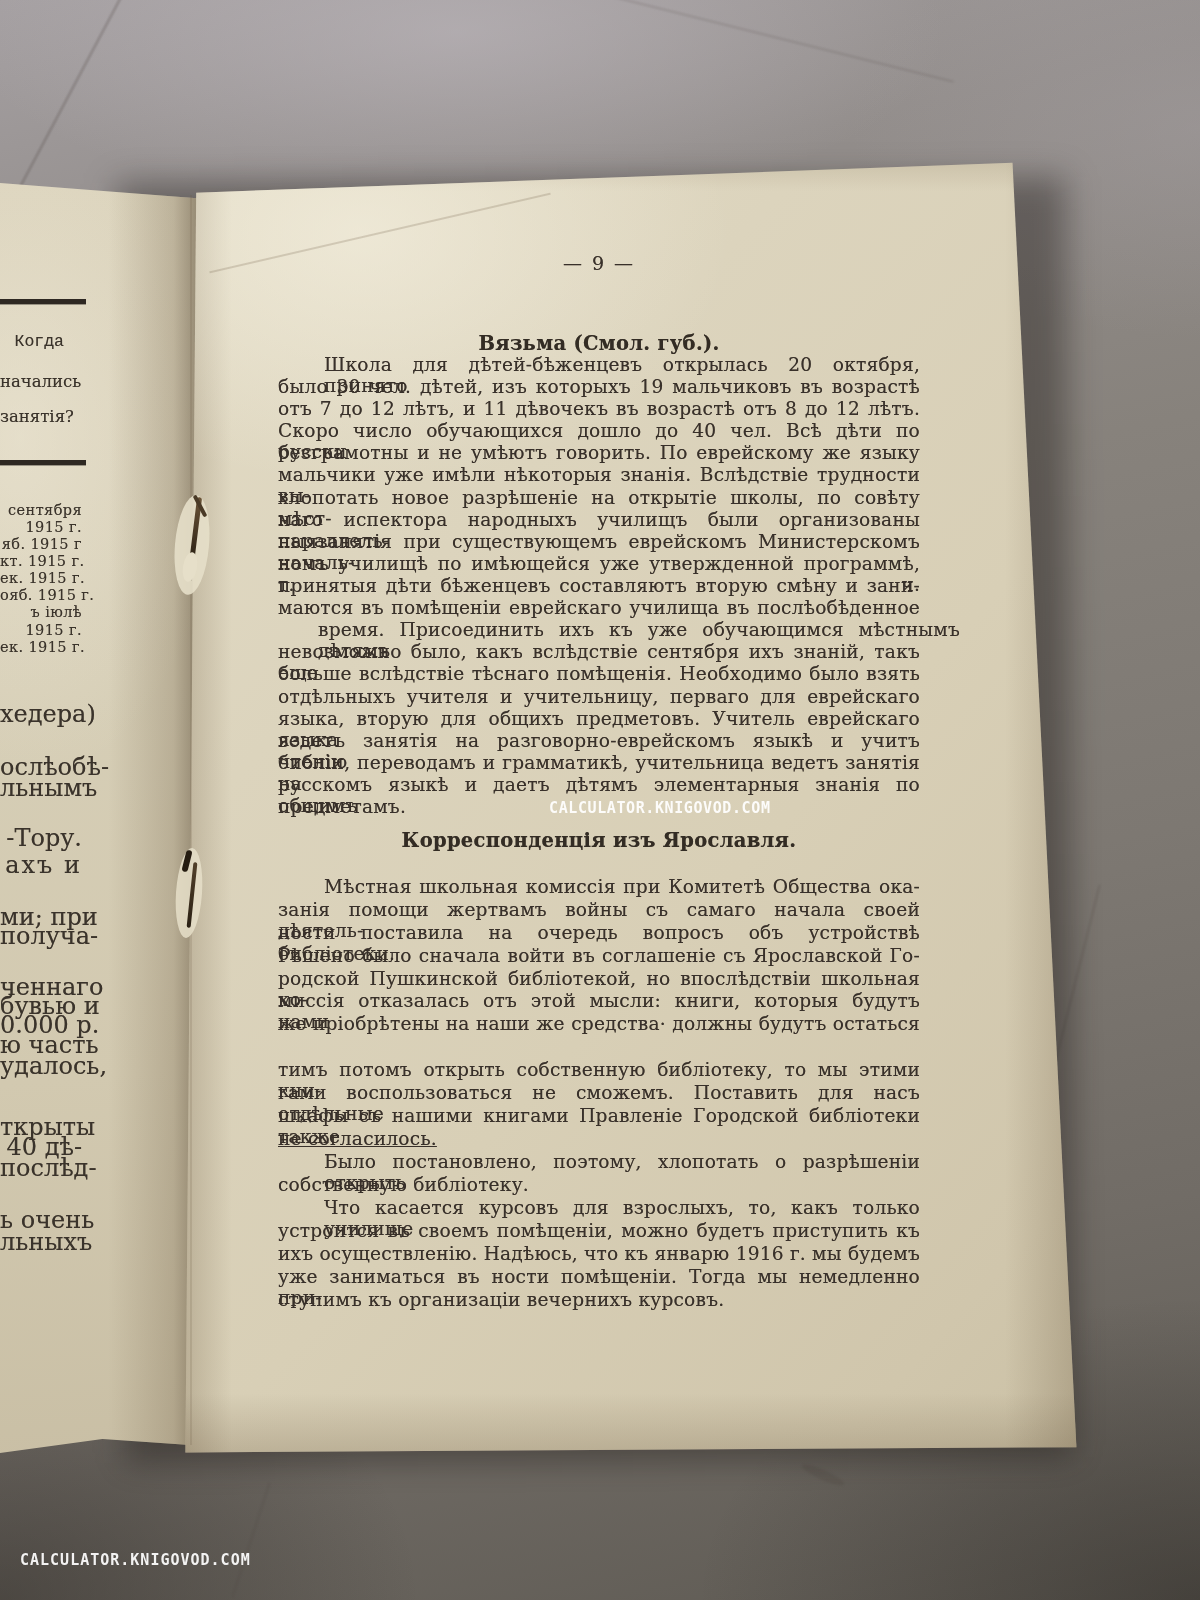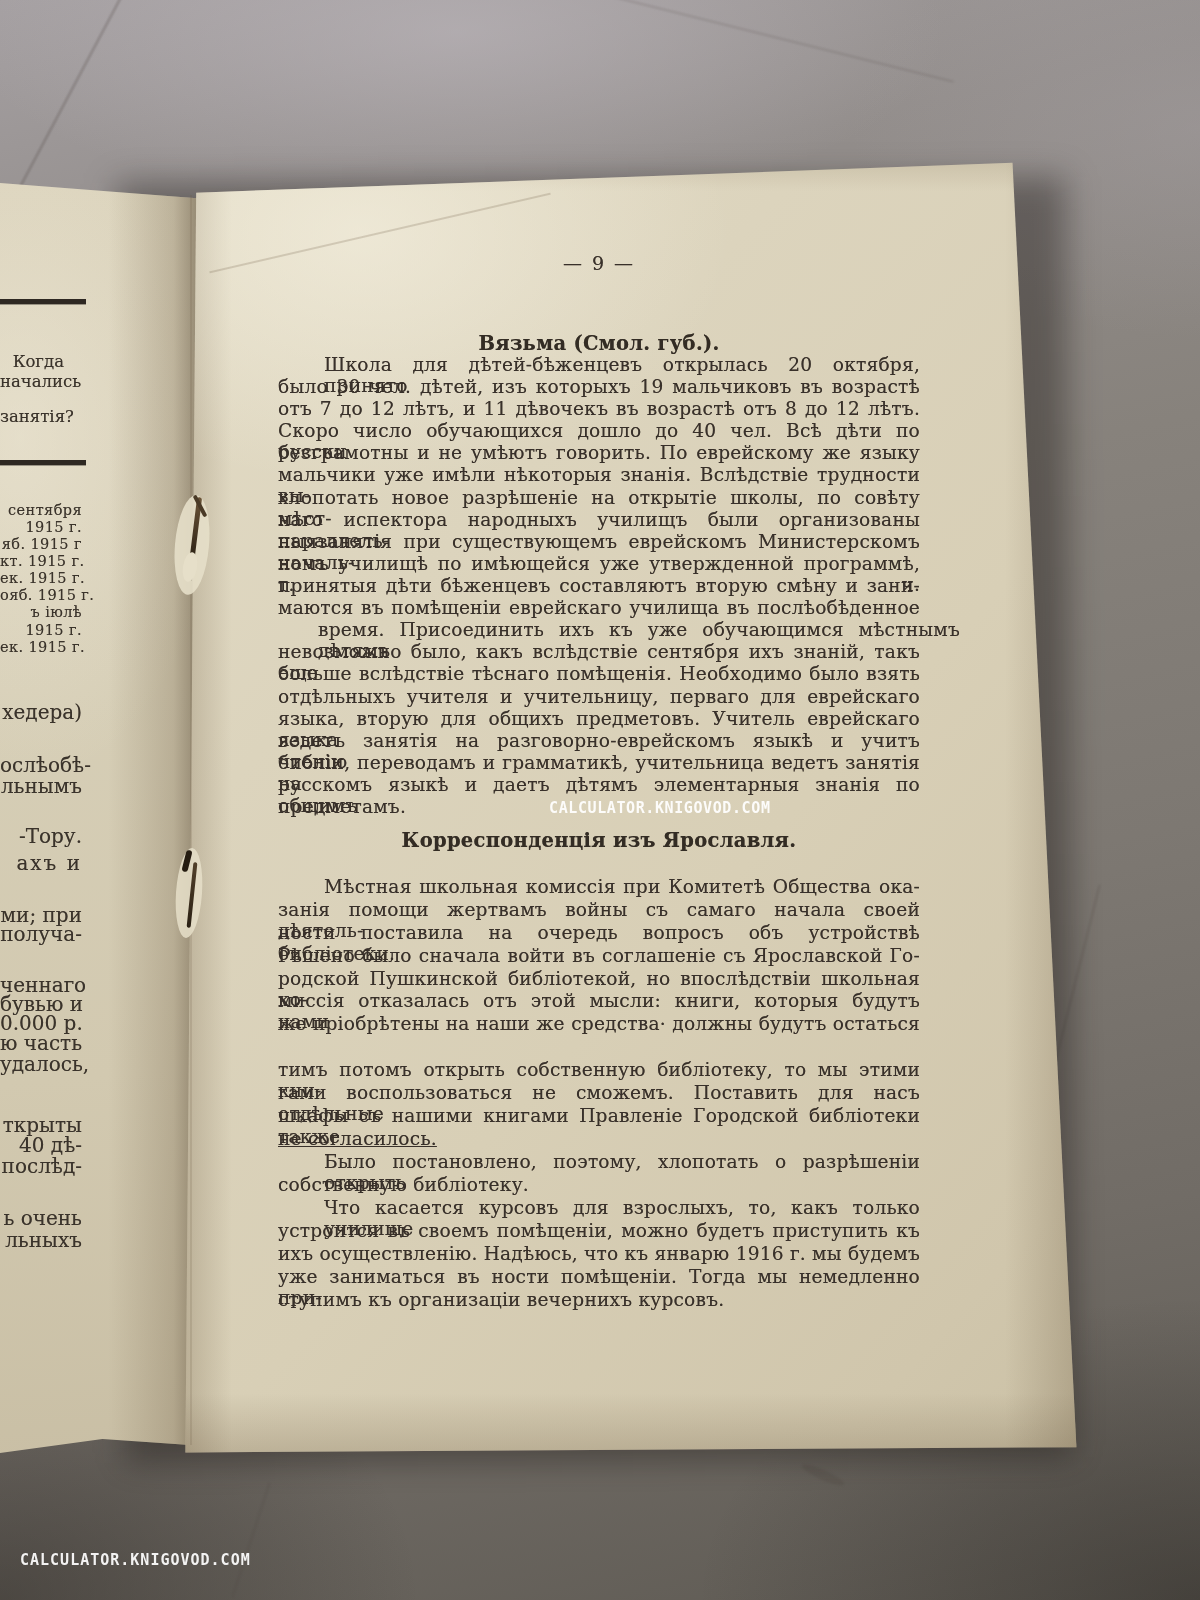--- a/index.html
+++ b/index.html
@@ -45,21 +45,21 @@
   .pagenum{position:absolute;left:0;width:100%;text-align:center;font-size:19px;
       letter-spacing:2px;text-shadow:0 0 .6px rgba(50,40,30,.6);}
   .head{position:absolute;left:0;width:100%;text-align:center;font-weight:bold;
       font-size:19.5px;letter-spacing:.3px;color:#332c24;text-shadow:0 0 .5px rgba(45,36,28,.6);}
   
   .lfrag{position:absolute;left:0;text-align:right;color:#3a332b;white-space:nowrap;
       text-shadow:0 0 .5px rgba(55,45,35,.5);}
   .lrule{position:absolute;left:0;height:5px;background:#2e2822;box-shadow:0 1px 0 rgba(46,40,34,.4);}
   .q{width:64px;font-size:16.5px;}
   .d{width:82px;font-size:14.5px;letter-spacing:.4px;}
-  .f{width:82px;font-size:20px;}
+  .f{width:82px;font-size:24px;}
   
   .tear{position:absolute;background:#e6dfc9;border-radius:50%;}
   .wire{position:absolute;border-radius:3px;}
   
   .wm{position:absolute;font-family:"DejaVu Sans Mono", monospace;font-weight:bold;
       color:rgba(255,255,255,.93);font-size:15px;letter-spacing:.6px;white-space:nowrap;}
 </style>
 </head>
 <body>
 
@@ -85,21 +85,21 @@
   <div class="tear" style="left:175px;top:495px;width:34px;height:100px;transform:rotate(5deg);opacity:.9;"></div>
   <div class="wire" style="left:192px;top:497px;width:5px;height:84px;transform:rotate(7deg);background:linear-gradient(#6b5438,#2e2315 70%,#1f1810);"></div>
   <div class="wire" style="left:198px;top:494px;width:4px;height:24px;transform:rotate(-28deg);background:#4a3a26;"></div>
   <div class="tear" style="left:183px;top:552px;width:14px;height:30px;transform:rotate(9deg);"></div>
   <div class="tear" style="left:176px;top:848px;width:26px;height:90px;transform:rotate(4deg);opacity:.85;"></div>
   <div class="wire" style="left:184px;top:850px;width:6px;height:22px;transform:rotate(14deg);background:#241b10;"></div>
   <div class="wire" style="left:190px;top:862px;width:4px;height:66px;transform:rotate(6deg);background:linear-gradient(#52402a,#2a2013);"></div>
 
   <div>
     <div class="lrule" style="top:299px;width:86px;"></div>
-    <div class="lfrag q" style="top:352px;">Когда</div>
+    <div class="lfrag q" style="top:332px;font-family:Liberation Mono, monospace;">Когда</div>
     <div class="lfrag q" style="top:372px;">начались</div>
     <div class="lfrag q" style="top:407px;">занятія?</div>
     <div class="lrule" style="top:460px;width:86px;"></div>
     <div class="lfrag d" style="top:502px;">сентября</div>
     <div class="lfrag d" style="top:519px;">1915 г.</div>
     <div class="lfrag d" style="top:536px;">яб. 1915 г</div>
     <div class="lfrag d" style="top:553px;">кт. 1915 г.</div>
     <div class="lfrag d" style="top:570px;">ек. 1915 г.</div>
     <div class="lfrag d" style="top:587px;">ояб. 1915 г.</div>
     <div class="lfrag d" style="top:604px;">ъ іюлѣ</div>

